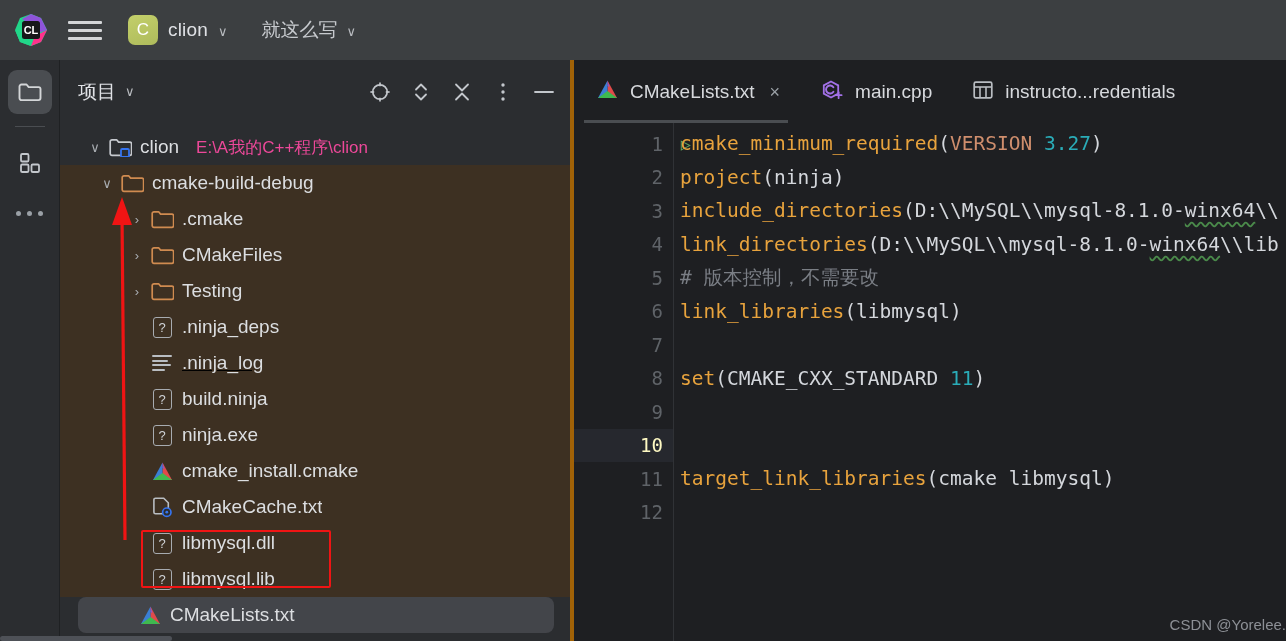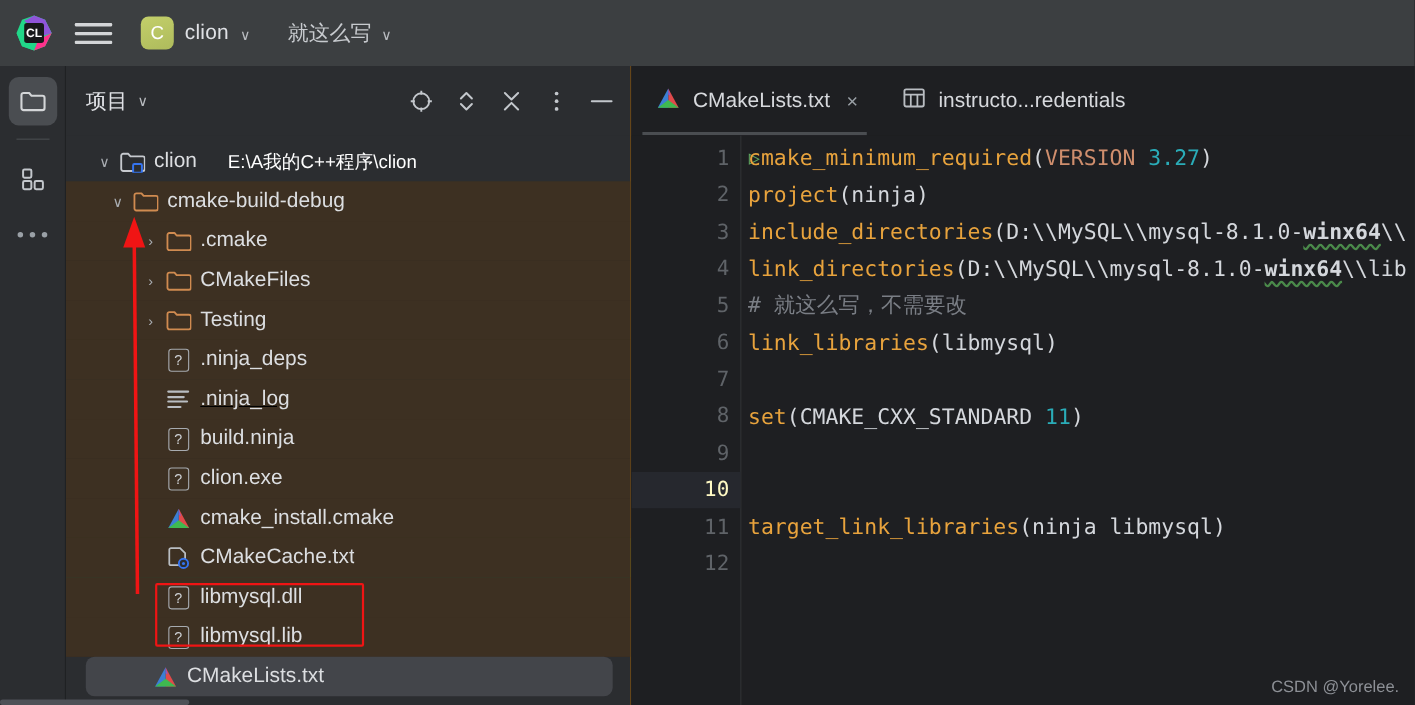--- a/index.html
+++ b/index.html
@@ -49,41 +49,41 @@
     width: 44px; height: 44px; border-radius: 9px; display: flex; align-items: center;
     justify-content: center; cursor: pointer; margin-bottom: 6px;
   }
   .act-btn.active { background: #4a4d51; }
   .act-sep { width: 30px; height: 1px; background: #4a4d51; margin: 6px 0 14px 0; }
   .act-dots { display: flex; gap: 6px; align-items: center; height: 44px; }
   .act-dots i { width: 5px; height: 5px; border-radius: 50%; background: #9aa0a6; display: block; }
 
   
   .toolwindow { width: 514px; flex: 0 0 514px; display: flex; flex-direction: column;
-    background: #2b2d30; border-right: 1px solid #a16207; min-height: 0; }
+    background: #2b2d30; border-right: 4px solid #a16207; min-height: 0; }
   .tw-header {
     height: 63px; flex: 0 0 63px; display: flex; align-items: center;
     padding: 0 14px 0 18px; background: #2b2d30;
   }
   .tw-title { color: #dfe1e5; font-size: 19px; }
   .tw-title-chev { color: #b9bcc0; font-size: 13px; margin-left: 9px; }
   .tw-actions { margin-left: auto; display: flex; align-items: center; gap: 17px; }
   .tw-act { width: 24px; height: 24px; display: flex; align-items: center; justify-content: center; cursor: pointer; }
 
   
   .tree { flex: 1 1 auto; overflow: hidden; position: relative; background: #2b2d30; padding-top: 6px;}
   .row {
     display: flex; align-items: center; height: 36px; position: relative;
     white-space: nowrap; cursor: pointer; font-size: 19px; color: #dcdee1;
   }
   .row .arrow { width: 22px; flex: 0 0 22px; display: flex; align-items: center; justify-content: center;
     color: #a9adb2; font-size: 13px; }
   .row .ico { width: 28px; flex: 0 0 28px; display: flex; align-items: center; justify-content: center; margin-right: 6px;}
   .row .label { overflow: hidden; text-overflow: ellipsis; }
-  .row .path { color: #ffffff; font-size: 17px; margin-left: 28px; }
+  .row .path { color: #ec4899; font-size: 17px; margin-left: 17px; }
   .row.brown { background: #3d3022; }
   .row.sel-gray { background: #43454a; border-radius: 8px; }
   .sel-wrap { padding: 0 16px 0 18px; }
   .g-unknown {
     width: 19px; height: 21px; border: 1.6px solid #a7abb0; border-radius: 3px;
     display: flex; align-items: center; justify-content: center; color: #cfd2d6;
     font-size: 13px; font-family: "Liberation Sans", sans-serif;
   }
   .g-log { width: 20px; height: 16px; display:flex; flex-direction:column; justify-content:space-between;}
   .g-log i { display:block; height:2px; background:#b9bdc2; border-radius:1px;}
@@ -120,30 +120,29 @@
   .cline.cur { background: #26282e; }
   .t-fn { color: #e8a33d; }
   .t-plain { color: #d4d7dc; }
   .t-kw { color: #cf8e6d; }
   .t-num { color: #2aacb8; }
   .t-comment { color: #7a7e85; }
   .t-ident-hl { background: #3a3d33; }
   .squig {
     text-decoration: underline wavy #4a8a4a; text-decoration-skip-ink: none;
     text-underline-offset: 4px;
-    font-weight: bold;
   }
 
   
   .anno-arrow { position: absolute; pointer-events: none; }
   .anno-box {
     position: absolute; border: 2.5px solid #f01414; border-radius: 2px; pointer-events: none;
   }
   .watermark {
-    position: absolute; right: 14px; bottom: 8px; color: #8d9096; font-size: 15px;
+    position: absolute; right: 0; bottom: 8px; color: #8d9096; font-size: 15px;
     font-family: "Liberation Sans", sans-serif; pointer-events: none;
   }
   .scroll-th {
     position: absolute; left: 0; bottom: 0; height: 5px; background: #4e5157; border-radius: 3px;
   }
 </style>
 </head>
 <body>
 
 <div class="app">
@@ -333,21 +332,21 @@
               </span>
               <span class="label">build.ninja</span>
             </div>
           </div>
           <div class="sel-wrap" style="padding: 0px; background: rgb(61, 48, 34);">
             <div class="row brown" style="padding-left: 66px;">
               <span class="arrow"></span>
               <span class="ico">
                 <span class="g-unknown">?</span>
               </span>
-              <span class="label">clion.exe</span>
+              <span class="label">ninja.exe</span>
             </div>
           </div>
           <div class="sel-wrap" style="padding: 0px; background: rgb(61, 48, 34);">
             <div class="row brown" style="padding-left: 66px;">
               <span class="arrow"></span>
               <span class="ico">
                 <svg width="23" height="21" viewBox="0 0 23 21">
                   <polygon points="11.5,1.5 21,19 11.5,19" fill="#e04a4a"></polygon>
                   <polygon points="11.5,1.5 11.5,19 2,19" fill="#3b7fd4"></polygon>
                   <polygon points="2,19 21,19 11.5,12" fill="#3fb950"></polygon>
@@ -411,20 +410,29 @@
             <span class="ico"><svg width="23" height="21" viewBox="0 0 23 21">
                 <polygon points="11.5,1.5 21,19 11.5,19" fill="#e04a4a"></polygon>
                 <polygon points="11.5,1.5 11.5,19 2,19" fill="#3b7fd4"></polygon>
                 <polygon points="2,19 21,19 11.5,12" fill="#3fb950"></polygon>
                 <polygon points="11.5,1.5 13.5,8 11.5,7" fill="#7f5ad4"></polygon>
               </svg></span>
             <span class="tname">CMakeLists.txt</span>
             <span class="tab-close">×</span>
           </div>
           <div class="tab">
+            <span class="ico"><svg width="24" height="24" viewBox="0 0 24 24">
+                <path d="M11 3.5 18.2 7.4v8.2L11 19.5 3.8 15.6V7.4z" fill="none" stroke="#a371e8" stroke-width="1.8"></path>
+                <path d="M13.4 9.3a4 4 0 100 4.4" fill="none" stroke="#a371e8" stroke-width="1.9" stroke-linecap="round"></path>
+                <line x1="18.6" y1="14.2" x2="18.6" y2="20.2" stroke="#a371e8" stroke-width="1.8" stroke-linecap="round"></line>
+                <line x1="15.6" y1="17.2" x2="21.6" y2="17.2" stroke="#a371e8" stroke-width="1.8" stroke-linecap="round"></line>
+              </svg></span>
+            <span class="tname">main.cpp</span>
+          </div>
+          <div class="tab">
             <span class="ico"><svg width="22" height="22" viewBox="0 0 22 22">
                 <rect x="2.2" y="3.2" width="17.6" height="15.6" rx="1.6" fill="none" stroke="#b9bdc2" stroke-width="1.7"></rect>
                 <line x1="2.2" y1="8" x2="19.8" y2="8" stroke="#b9bdc2" stroke-width="1.6"></line>
                 <line x1="8" y1="8" x2="8" y2="18.8" stroke="#b9bdc2" stroke-width="1.6"></line>
                 <line x1="14" y1="8" x2="14" y2="18.8" stroke="#b9bdc2" stroke-width="1.6"></line>
               </svg></span>
             <span class="tname">instructo...redentials</span>
           </div>
           <div class="scroll-th" style="width: 172px;"></div>
         </div>
@@ -466,27 +474,27 @@
             </div>
             <div class="gline">
               <span>12</span>
             </div>
           </div>
         <div class="code" id="code">
             <div class="cline"><span class="t-fn">cmake_minimum_required</span><span class="t-plain">(</span><span class="t-kw">VERSION</span><span class="t-plain"> </span><span class="t-num">3.27</span><span class="t-plain">)</span></div>
             <div class="cline"><span class="t-fn">project</span><span class="t-plain">(ninja)</span></div>
             <div class="cline"><span class="t-fn">include_directories</span><span class="t-plain">(D:\\MySQL\\mysql-8.1.0-</span><span class="t-plain squig">winx64</span><span class="t-plain">\\</span></div>
             <div class="cline"><span class="t-fn">link_directories</span><span class="t-plain">(D:\\MySQL\\mysql-8.1.0-</span><span class="t-plain squig">winx64</span><span class="t-plain">\\lib</span></div>
-            <div class="cline"><span class="t-comment"># 就这么写，不需要改</span></div>
+            <div class="cline"><span class="t-comment"># 版本控制，不需要改</span></div>
             <div class="cline"><span class="t-fn">link_libraries</span><span class="t-plain">(libmysql)</span></div>
             <div class="cline"></div>
             <div class="cline"><span class="t-fn">set</span><span class="t-plain">(CMAKE_CXX_STANDARD </span><span class="t-num">11</span><span class="t-plain">)</span></div>
             <div class="cline"></div>
             <div class="cline"></div>
-            <div class="cline"><span class="t-fn">target_link_libraries</span><span class="t-plain">(ninja libmysql)</span></div>
+            <div class="cline"><span class="t-fn">target_link_libraries</span><span class="t-plain">(cmake libmysql)</span></div>
           </div>
       </div>
     </div>
   </div>
 
   <svg class="anno-arrow" style="left:95px; top:185px;" width="60" height="360">
     <line x1="30" y1="355" x2="27" y2="30" stroke="#f01414" stroke-width="3.2"></line>
     <polygon points="27,12 17,40 37,40" fill="#f01414"></polygon>
   </svg>
 

